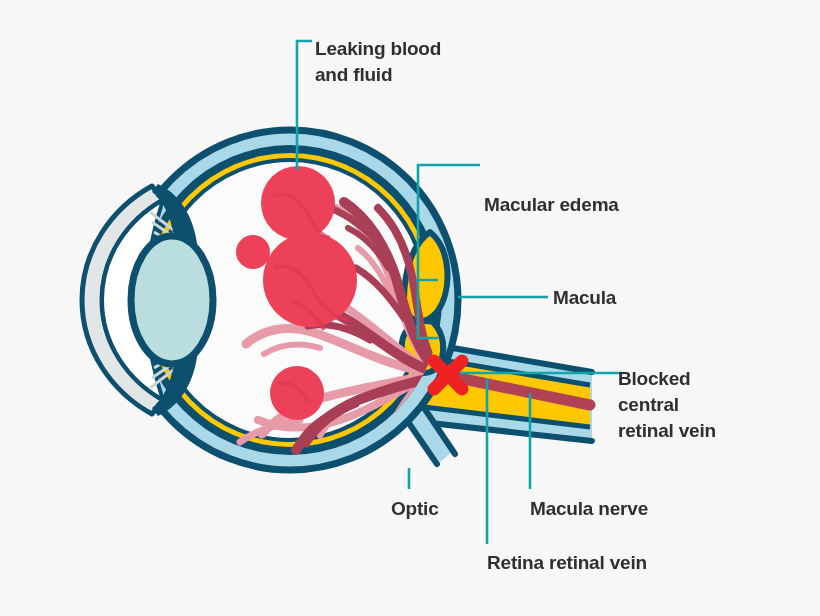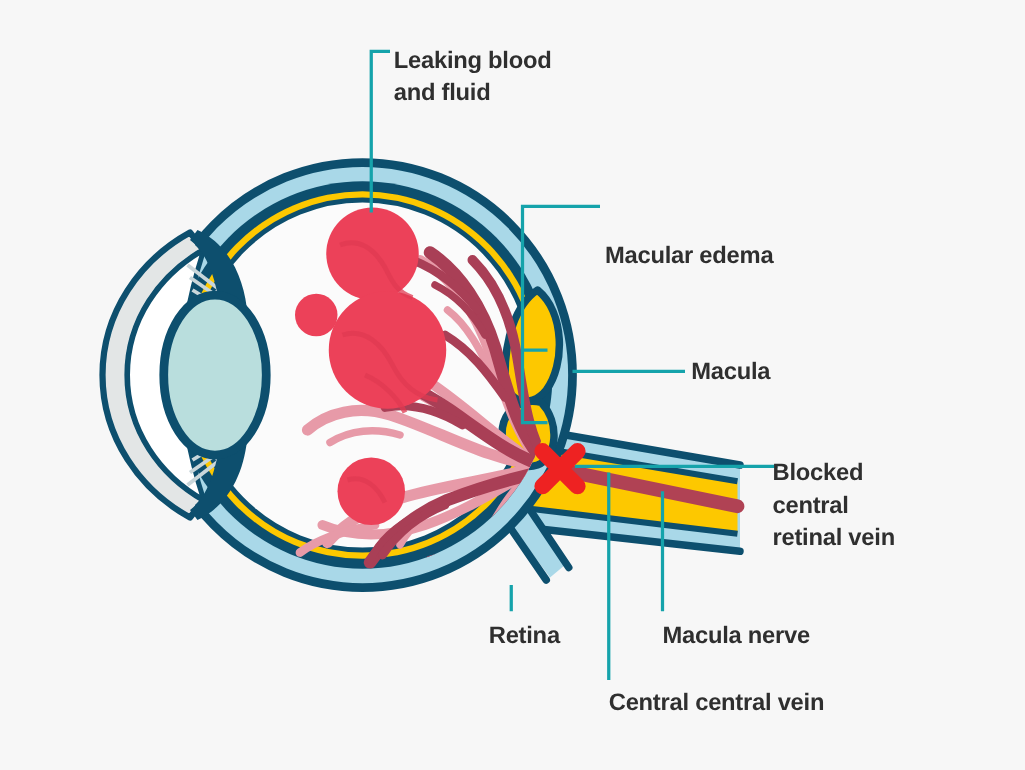--- a/index.html
+++ b/index.html
@@ -206,19 +206,19 @@
 and fluid</div>
 
   <div class="lbl lbl-edema">Macular edema</div>
 
   <div class="lbl lbl-macula">Macula</div>
 
   <div class="lbl lbl-blocked">Blocked
 central
 retinal vein</div>
 
-  <div class="lbl lbl-retina">Retina</div>
+  <div class="lbl lbl-retina">Optic</div>
 
   <div class="lbl lbl-optic">Macula nerve</div>
 
-  <div class="lbl lbl-crv">Central central vein</div>
+  <div class="lbl lbl-crv">Retina retinal vein</div>
 
 </div>
 
 </body></html>

